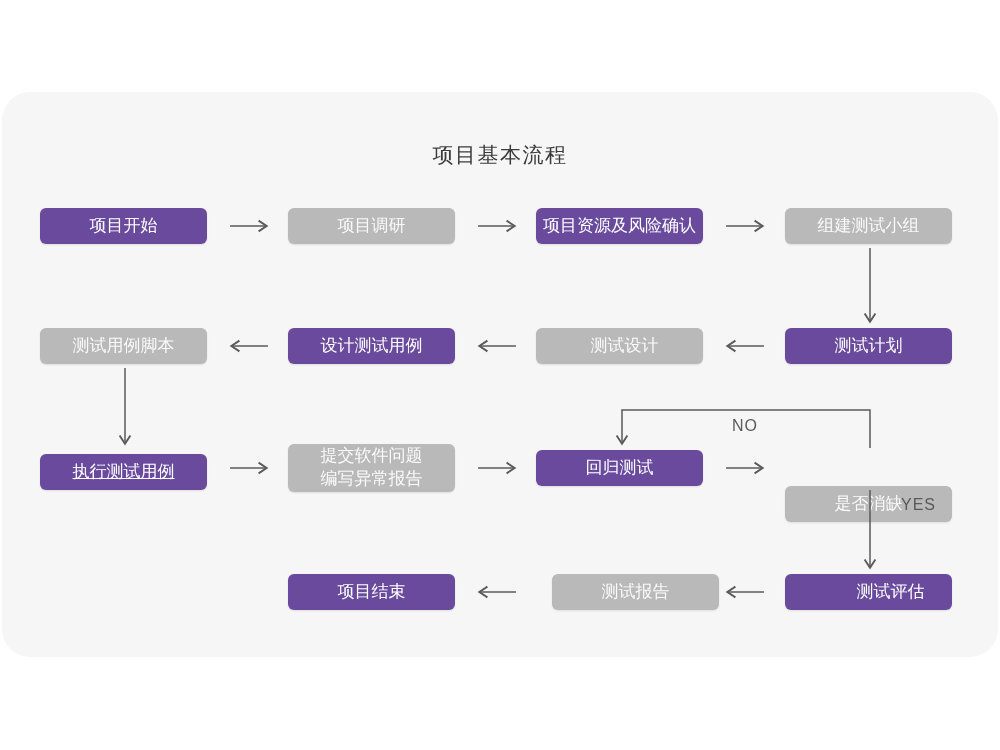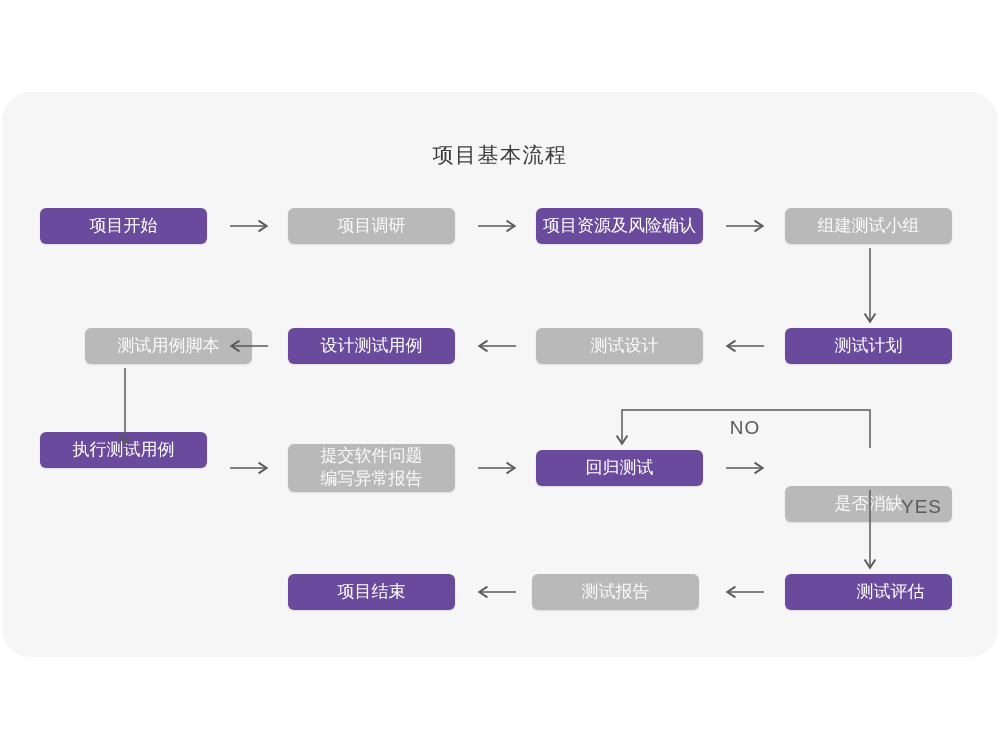--- a/index.html
+++ b/index.html
@@ -35,21 +35,21 @@
     cursor: default;
     box-sizing: border-box;
   }
   .node.purple { background: var(--purple, #6a4a9c); color: #ffffff; }
   .node.gray   { background: var(--gray, #b9b9b9);   color: rgba(255,255,255,0.93); justify-content: center; }
   .node.tall   { height: 48px; }
   .node-label { white-space: pre-line; text-align: center; line-height: 1.35; }
   .arrows { position: absolute; inset: 0; pointer-events: none; }
   .edge-label {
     position: absolute;
-    font-size: 19px;
+    font-size: 16px;
     color: var(--arrow, #5a5a5a);
     letter-spacing: 1px;
   }
   .edge-label.no  { left: 715px; top: 417px; width: 60px; text-align: center; }
   .edge-label.yes { left: 880px; top: 496px; margin-left: 21px; }
 </style>
 </head>
 <body>
 
 <div class="page">
@@ -72,42 +72,42 @@
 
   <div class="node purple" style="left:785px; top:328px;">
     <span class="node-label">测试计划</span>
   </div>
   <div class="node gray" style="left:536px; top:328px;padding-left:10px;">
     <span class="node-label">测试设计</span>
   </div>
   <div class="node purple" style="left:288px; top:328px;">
     <span class="node-label">设计测试用例</span>
   </div>
-  <div class="node gray" style="left:40px;  top:328px;margin-left:45px;">
+  <div class="node gray" style="left:40px;  top:328px;">
     <span class="node-label">测试用例脚本</span>
   </div>
 
-  <div class="node purple" style="left:40px;  top:432px;">
+  <div class="node purple" style="left:40px;  top:454px;text-decoration:underline;">
     <span class="node-label">执行测试用例</span>
   </div>
   <div class="node gray tall" style="left:288px; top:444px;">
     <span class="node-label">提交软件问题
 编写异常报告</span>
   </div>
   <div class="node purple" style="left:536px; top:450px;">
     <span class="node-label">回归测试</span>
   </div>
   <div class="node gray" style="left:785px; top:450px;margin-top:36px;">
     <span class="node-label">是否消缺</span>
   </div>
 
   <div class="node purple" style="left:785px; top:574px;padding-left:44px;">
     <span class="node-label">测试评估</span>
   </div>
-  <div class="node gray" style="left:532px; top:574px;">
+  <div class="node gray" style="left:552px; top:574px;">
     <span class="node-label">测试报告</span>
   </div>
   <div class="node purple" style="left:288px; top:574px;">
     <span class="node-label">项目结束</span>
   </div>
 
   <svg class="arrows" width="1000" height="750" viewBox="0 0 1000 750">
     <defs>
       <marker id="head" viewBox="0 0 10 10" refX="6.5" refY="5" markerWidth="9" markerHeight="9" orient="auto-start-reverse">
         <path d="M1,1 L7,5 L1,9" fill="none" stroke="#5a5a5a" stroke-width="1.4"></path>

